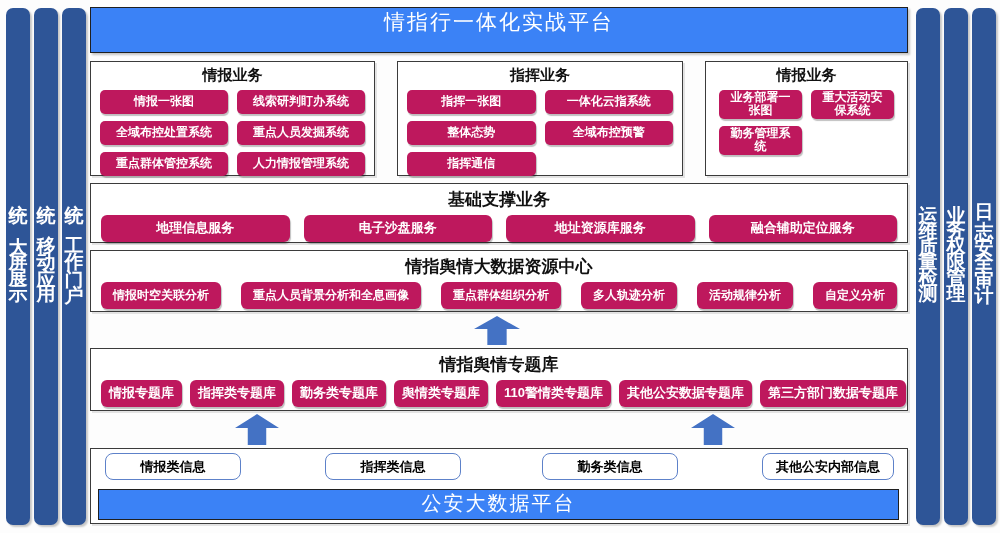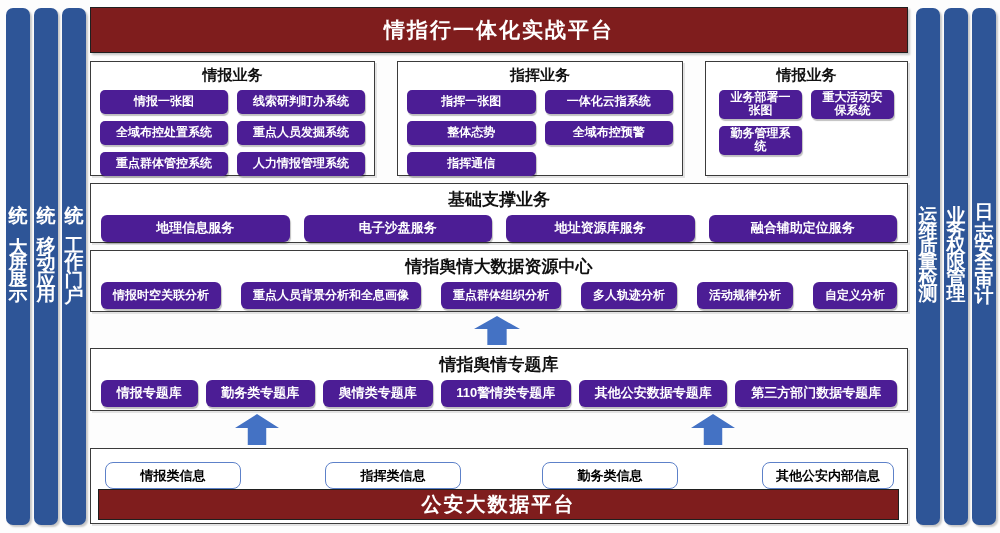--- a/index.html
+++ b/index.html
@@ -19,52 +19,52 @@
     font-size:19px;font-weight:bold;letter-spacing:16px;
     transform:translateY(-30px);white-space:nowrap;
   }
   
   .box{
     position:absolute;background:#fff;border:1.4px solid #3b3b3b;
     box-sizing:border-box;box-shadow:2px 2px 0 rgba(0,0,0,0.10);
   }
   
   .bigbar{
-    position:absolute;background:#7f1d1d;border:1.6px solid #1f1f1f;
-    box-sizing:border-box;color:#fff;font-weight:bold;
-    display:flex;align-items:center;justify-content:center;
+    position:absolute;background:#3b82f6;border:1.6px solid #1f1f1f;
+    box-sizing:border-box;color:#fff;font-weight:normal;
+    display:flex;align-items:flex-start;justify-content:center;
     letter-spacing:2px;box-shadow:2px 2px 2px rgba(0,0,0,0.22);
   }
   .group-header,.layer-header{
     text-align:center;font-weight:bold;color:#111;
   }
   .group-header{font-size:15px;padding:4px 0 1px;}
   .layer-header{font-size:17px;padding:4px 0 2px;}
   .group-grid{display:grid;grid-template-columns:1fr 1fr;gap:7px 9px;padding:4px 9px;}
   .group-grid.single{grid-template-columns:1fr 1fr;padding:4px 13px;}
   .pill{
-    background:#4c1d95;border-radius:5px;color:#fff;font-weight:bold;
+    background:#be185d;border-radius:5px;color:#fff;font-weight:bold;
     font-size:12px;line-height:1.12;text-align:center;
     display:flex;align-items:center;justify-content:center;
     min-height:24px;padding:1px 8px;box-sizing:border-box;
     box-shadow:1px 2px 1px rgba(0,0,0,0.25);
   }
   .layer-items{display:flex;justify-content:space-between;gap:14px;padding:2px 10px 0;}
   .layer-items .pill{flex:1 1 auto;height:27px;border-radius:6px;white-space:nowrap;}
   .layer-items.eq .pill{flex:1;}
   .layer-items .pill.sm{font-size:12px;}
   .layer-items .pill.md{font-size:13px;}
   
   .arrow-up{
     position:absolute;background:#4472C4;
     clip-path:polygon(50% 0,100% 45%,71% 45%,71% 100%,29% 100%,29% 45%,0 45%);
   }
   
   .info-pill{
-    position:absolute;top:13px;height:27px;background:#fff;
+    position:absolute;top:4px;height:27px;background:#fff;
     border:1.6px solid #5d81c9;border-radius:8px;box-sizing:border-box;
     display:flex;align-items:center;justify-content:center;
     font-weight:bold;font-size:13px;color:#000;
   }
 </style>
 </head>
 <body>
 
 <div class="page">
 
@@ -145,20 +145,21 @@
       <div class="pill sm">自定义分析</div>
     </div>
   </div>
 
   <div class="arrow-up" style="left:474px;top:316px;width:46px;height:29px;"></div>
 
   <div class="box" style="left:90px;top:348px;width:818px;height:63px;">
     <div class="layer-header">情指舆情专题库</div>
     <div class="layer-items" style="gap:8px;">
       <div class="pill md">情报专题库</div>
+      <div class="pill md">指挥类专题库</div>
       <div class="pill md">勤务类专题库</div>
       <div class="pill md">舆情类专题库</div>
       <div class="pill md">110警情类专题库</div>
       <div class="pill md">其他公安数据专题库</div>
       <div class="pill md">第三方部门数据专题库</div>
     </div>
   </div>
 
   <div class="arrow-up" style="left:235px;top:414px;width:44px;height:31px;"></div>
   <div class="arrow-up" style="left:691px;top:414px;width:44px;height:31px;"></div>

